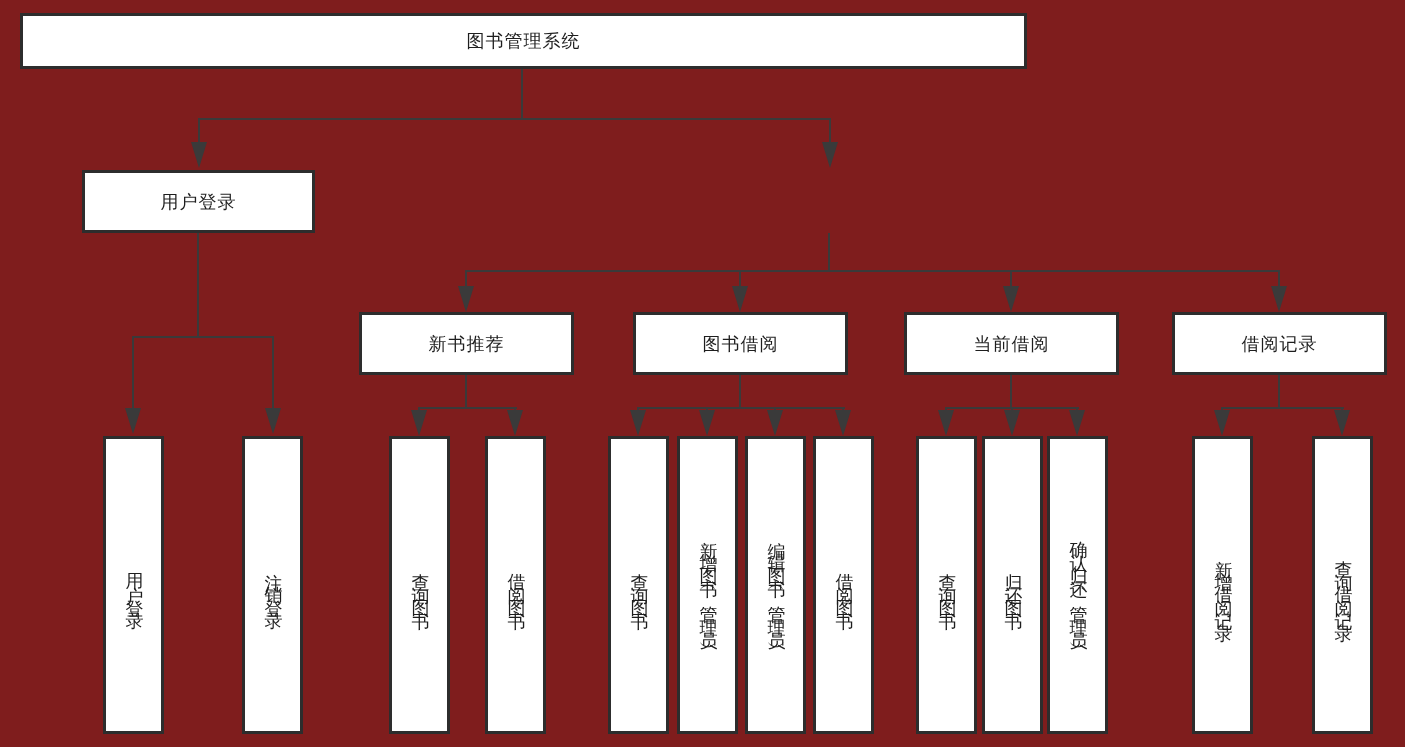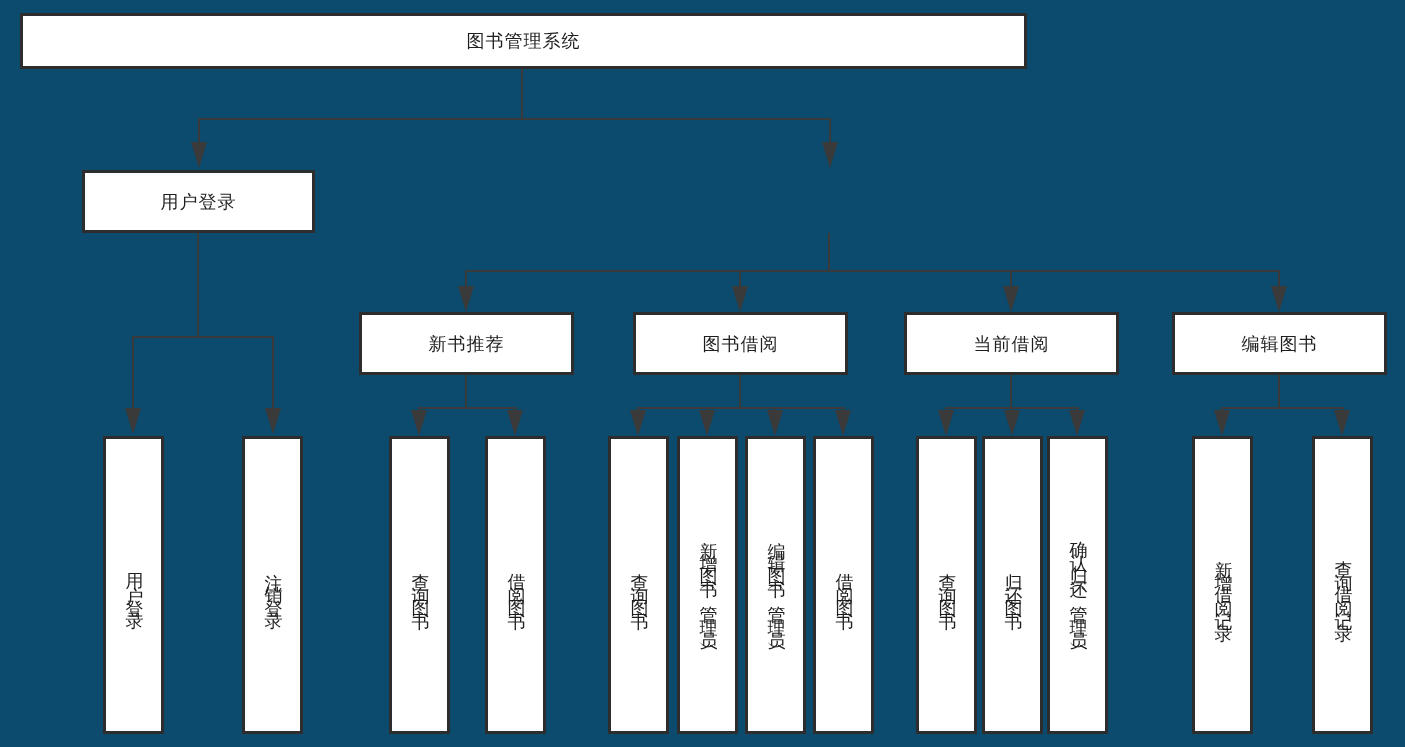--- a/index.html
+++ b/index.html
@@ -1,19 +1,19 @@
 <!DOCTYPE html>
 <html><head>
 <meta charset="utf-8">
 <style>
   html,body{margin:0;padding:0;background:#fff;}
   .canvas{
     position:relative;
     width:1405px;height:747px;
-    background:#0c4a6e;
+    background:#7f1d1d;
     font-family:"Liberation Sans","DejaVu Sans",sans-serif;
     overflow:hidden;
   }
   
   .box{
     position:absolute;
     background:#fff;
     border:3px solid #2d2d2d;
     box-sizing:border-box;
     display:flex;align-items:center;justify-content:center;
@@ -76,21 +76,21 @@
   <div class="box" style="left:359px;top:312px;width:215px;height:63px;">
     <span>新书推荐</span>
   </div>
   <div class="box" style="left:633px;top:312px;width:215px;height:63px;">
     <span>图书借阅</span>
   </div>
   <div class="box" style="left:904px;top:312px;width:215px;height:63px;">
     <span>当前借阅</span>
   </div>
   <div class="box" style="left:1172px;top:312px;width:215px;height:63px;">
-    <span>编辑图书</span>
+    <span>借阅记录</span>
   </div>
 
   <div class="vbox" style="left:103px;">
     <span class="vt">用户登录</span>
   </div>
   <div class="vbox" style="left:242px;">
     <span class="vt">注销登录</span>
   </div>
 
   <div class="vbox" style="left:389px;">

